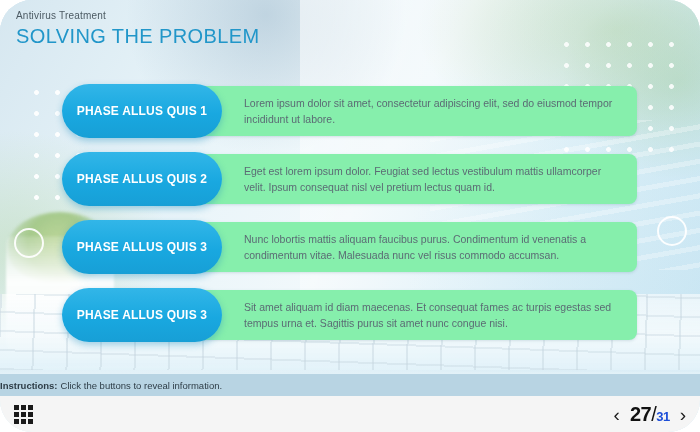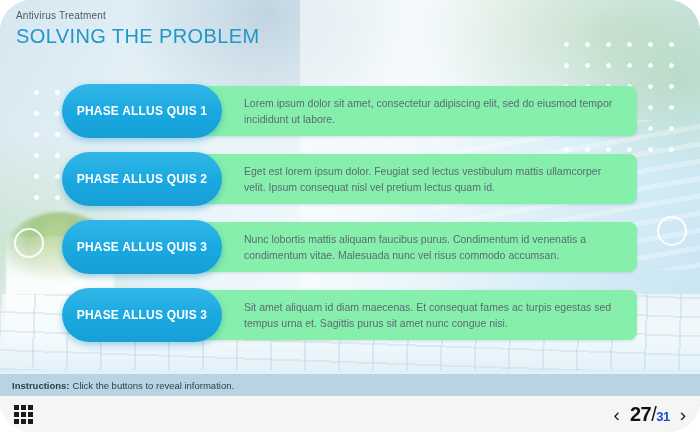--- a/index.html
+++ b/index.html
@@ -164,21 +164,20 @@
   }
 
   
   .instructions {
     position: absolute;
     left: 0; bottom: 36px;
     width: 700px; height: 22px;
     background: #b8d4e3;
     display: flex;
     align-items: center;
-    padding-left: 12px;
     font-size: 9.5px;
     color: #2e3d47;
   }
   .instructions b { font-weight: bold; margin-right: 3px; }
 
   
   .navbar {
     position: absolute;
     left: 0; bottom: 0;
     width: 700px; height: 36px;

